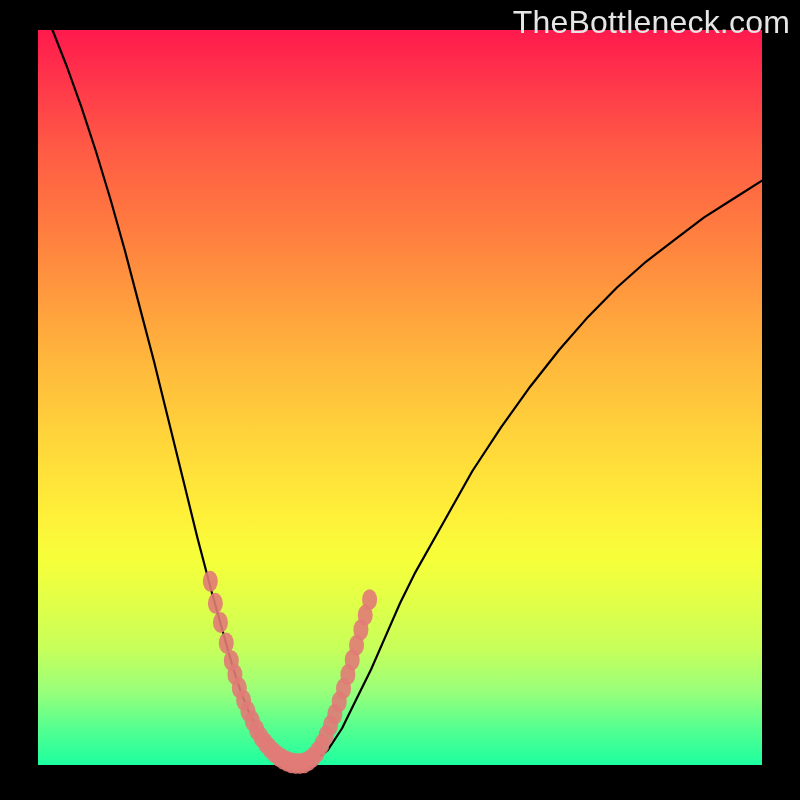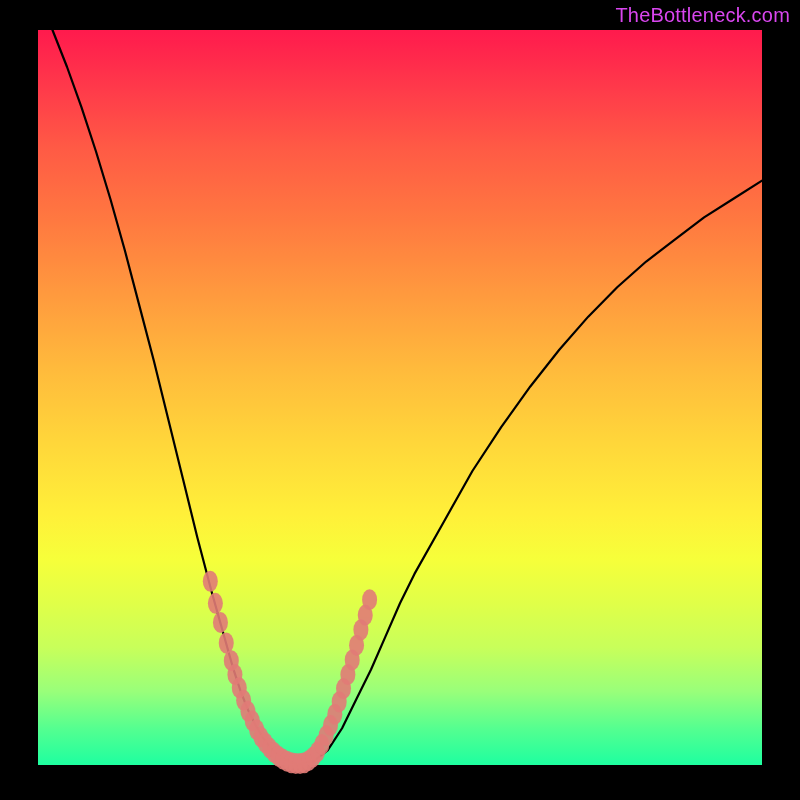--- a/index.html
+++ b/index.html
@@ -14,22 +14,22 @@
   .frame {
     position: relative;
     width: 800px;
     height: 800px;
     background: #000;
   }
   .watermark {
     position: absolute;
     top: 4px;
     right: 10px;
-    color: #d946ef;
-    font-size: 20px;
+    color: #e5e5e5;
+    font-size: 32px;
     font-weight: 500;
     letter-spacing: 0.2px;
     z-index: 5;
     pointer-events: none;
   }
   .plot-area {
     position: absolute;
     left: 38px;
     top: 30px;
     width: 724px;

